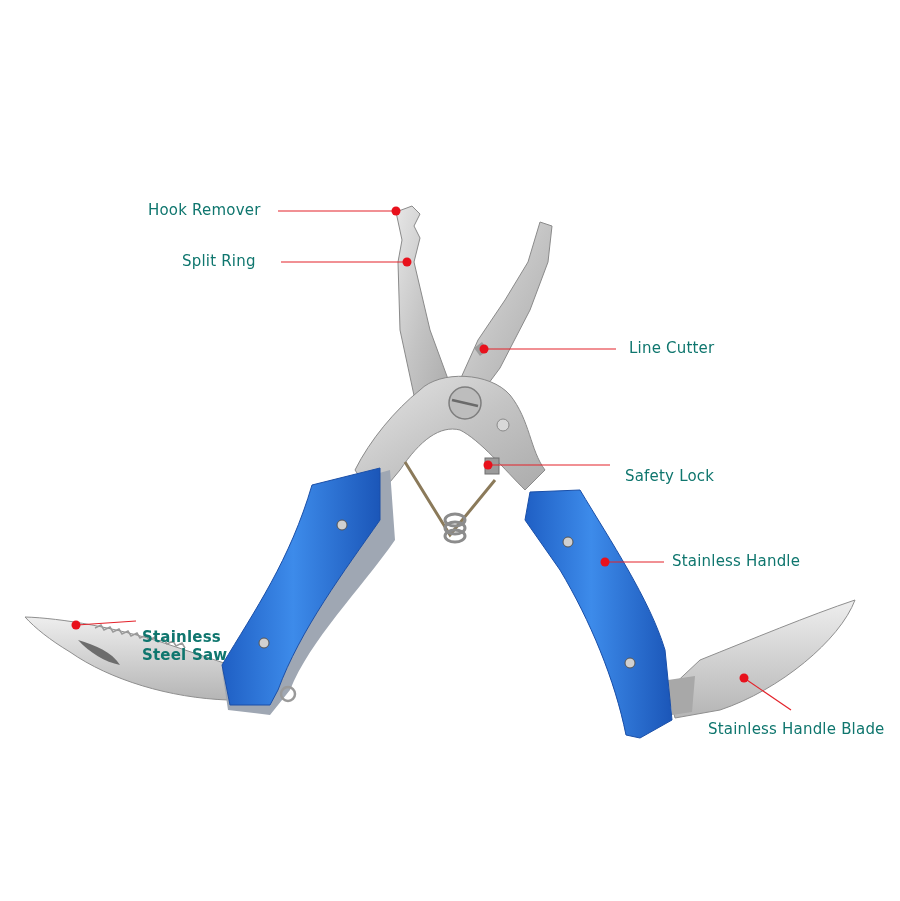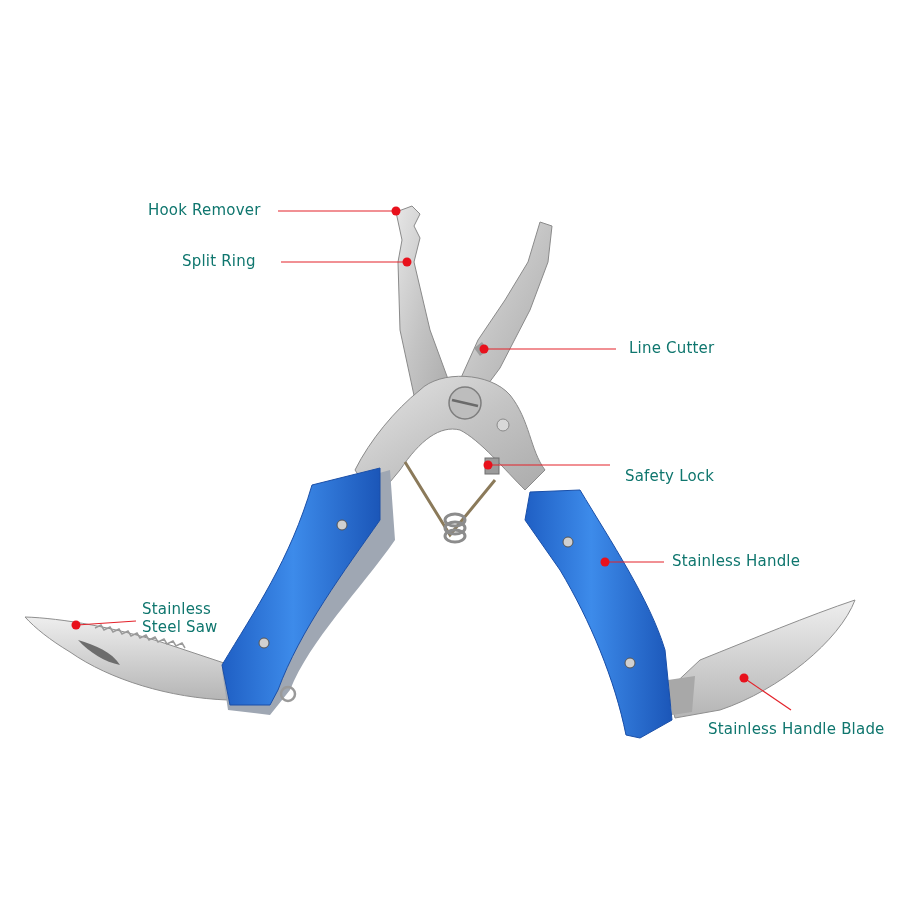--- a/index.html
+++ b/index.html
@@ -99,17 +99,17 @@
       <circle cx="76" cy="625" r="4.5"></circle>
       <circle cx="744" cy="678" r="4.5"></circle>
     </g>
   </svg>
 
   <div class="label" style="left:148px; top:201px;">Hook Remover</div>
   <div class="label" style="left:182px; top:252px;">Split Ring</div>
   <div class="label" style="left:629px; top:339px;">Line Cutter</div>
   <div class="label" style="left:625px; top:455px;margin-top:12px;">Safety Lock</div>
   <div class="label" style="left:672px; top:552px;">Stainless Handle</div>
-  <div class="label multi" style="left:142px; top:600px;">Stainless
+  <div class="label multi" style="left:142px; top:628px;font-weight:bold;">Stainless
 Steel Saw</div>
   <div class="label" style="left:708px; top:720px;">Stainless Handle Blade</div>
 
 </div>
 
 </body></html>

